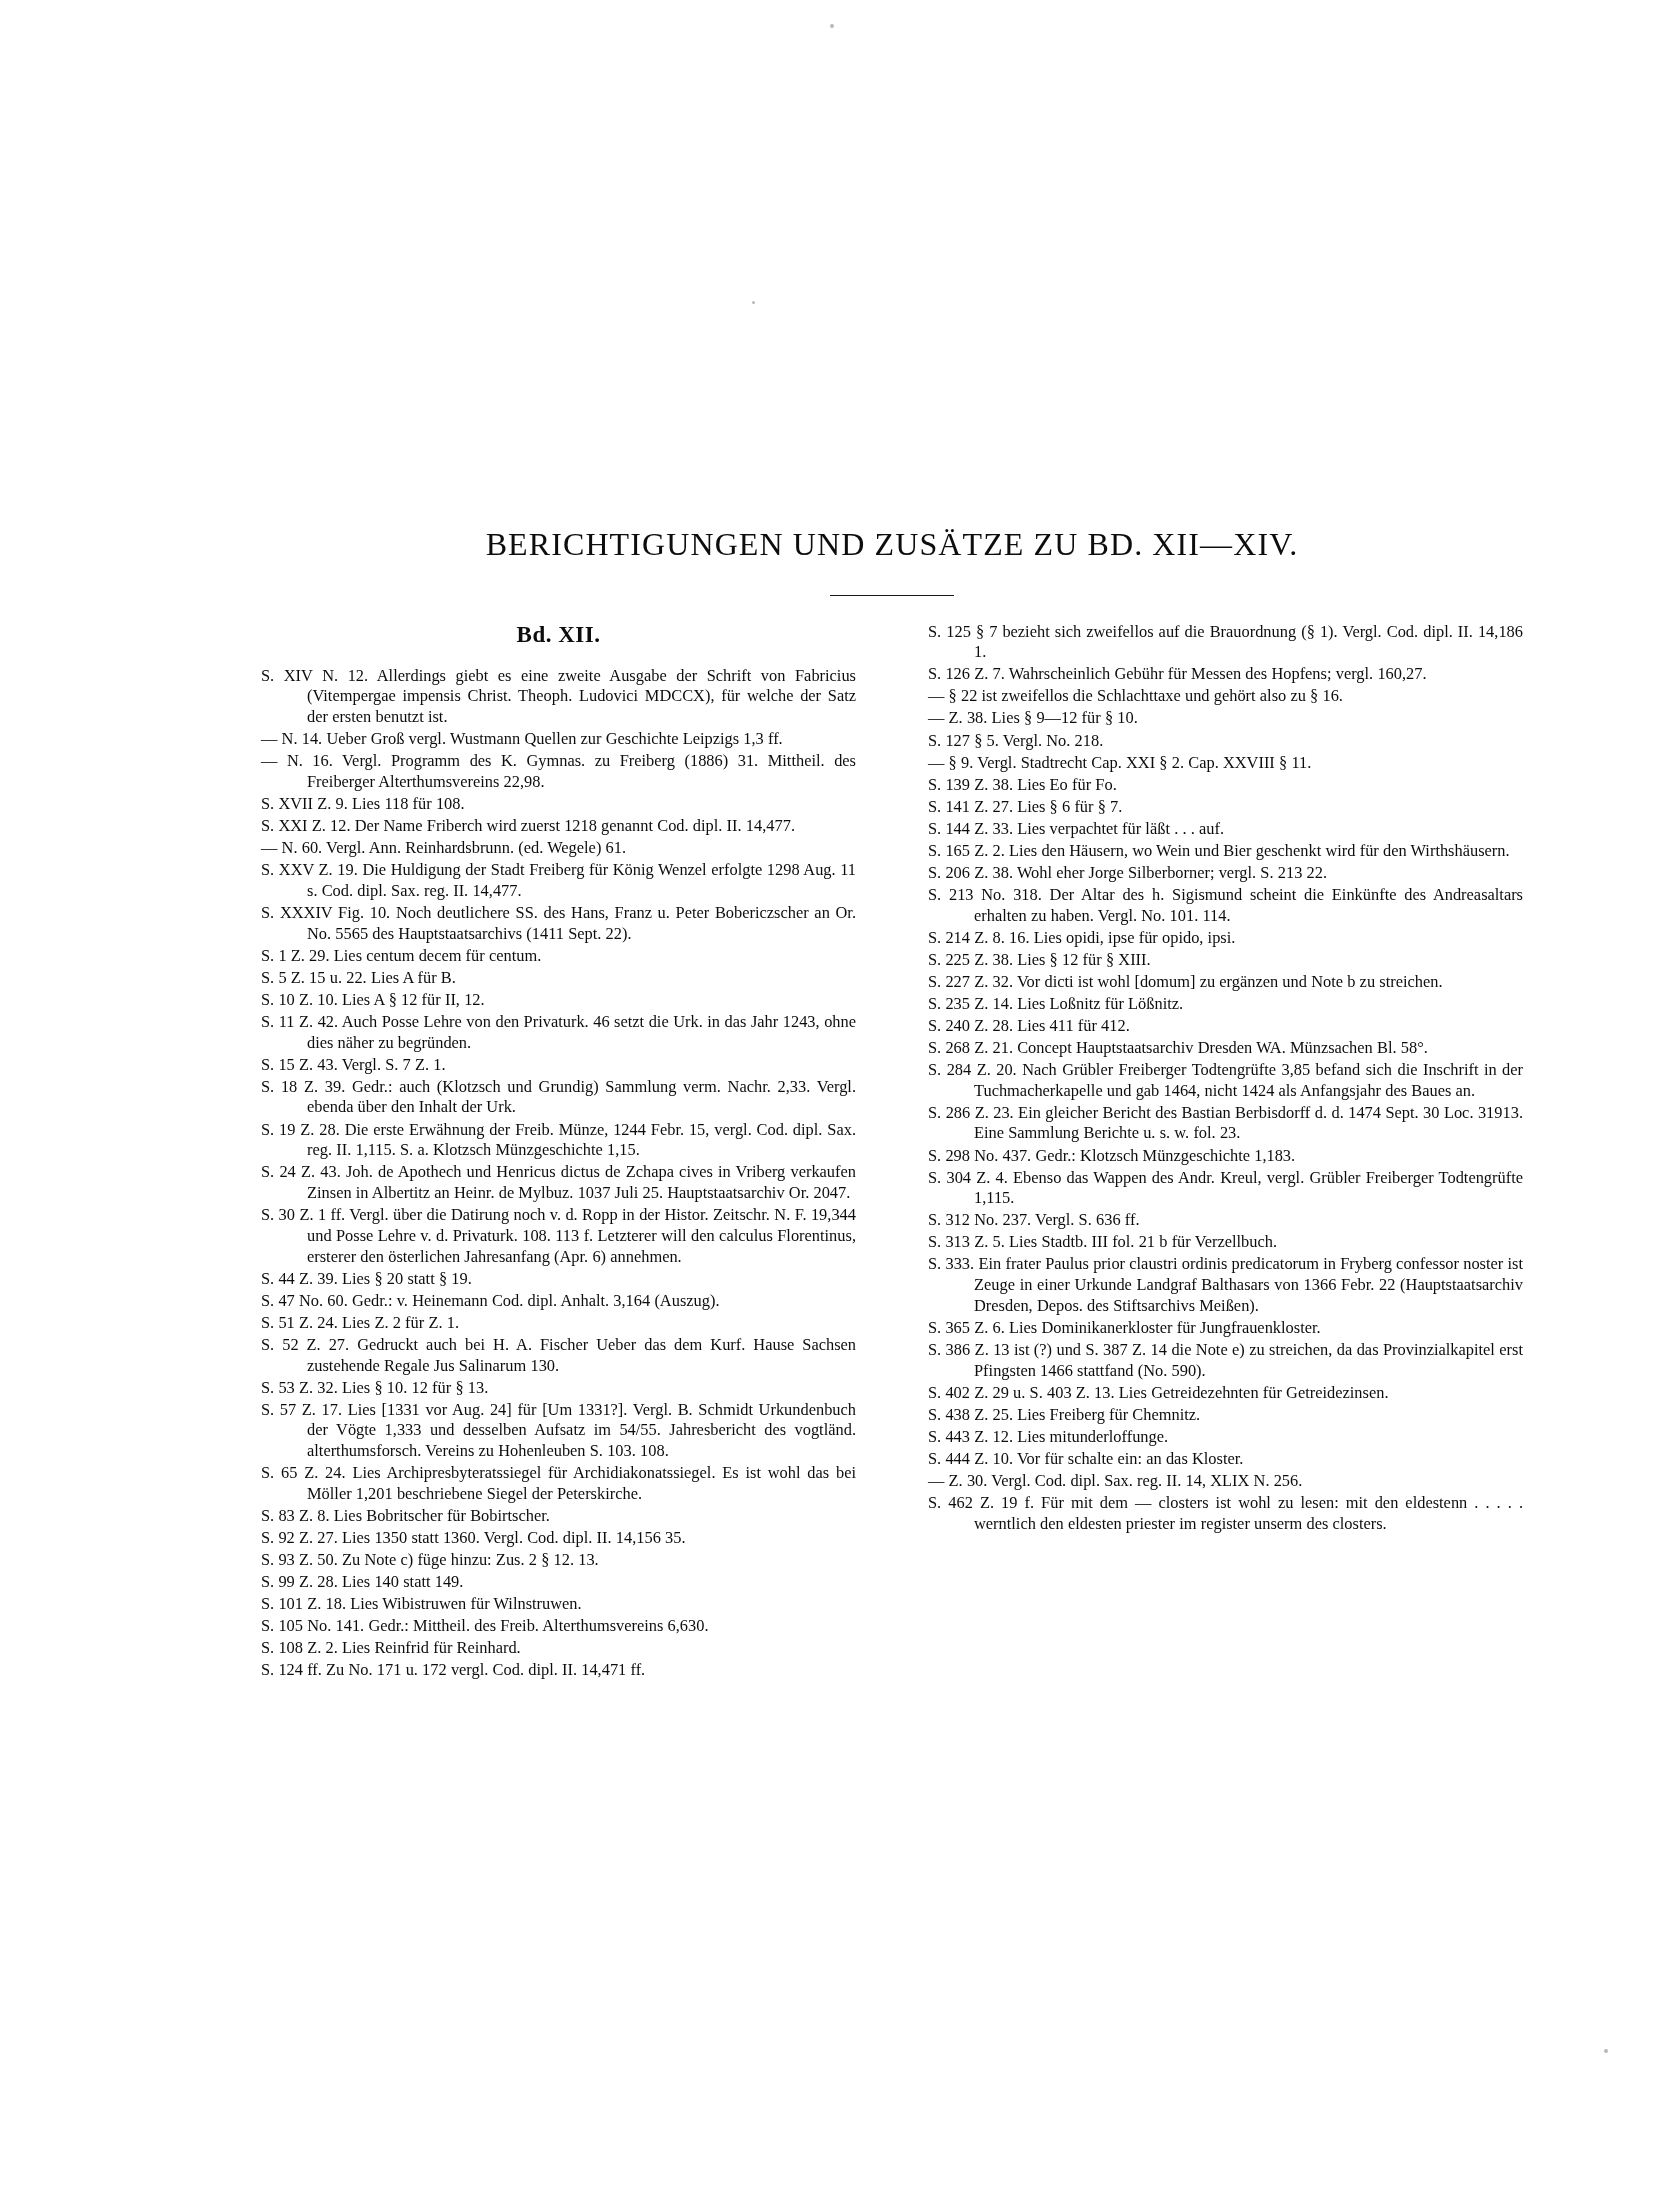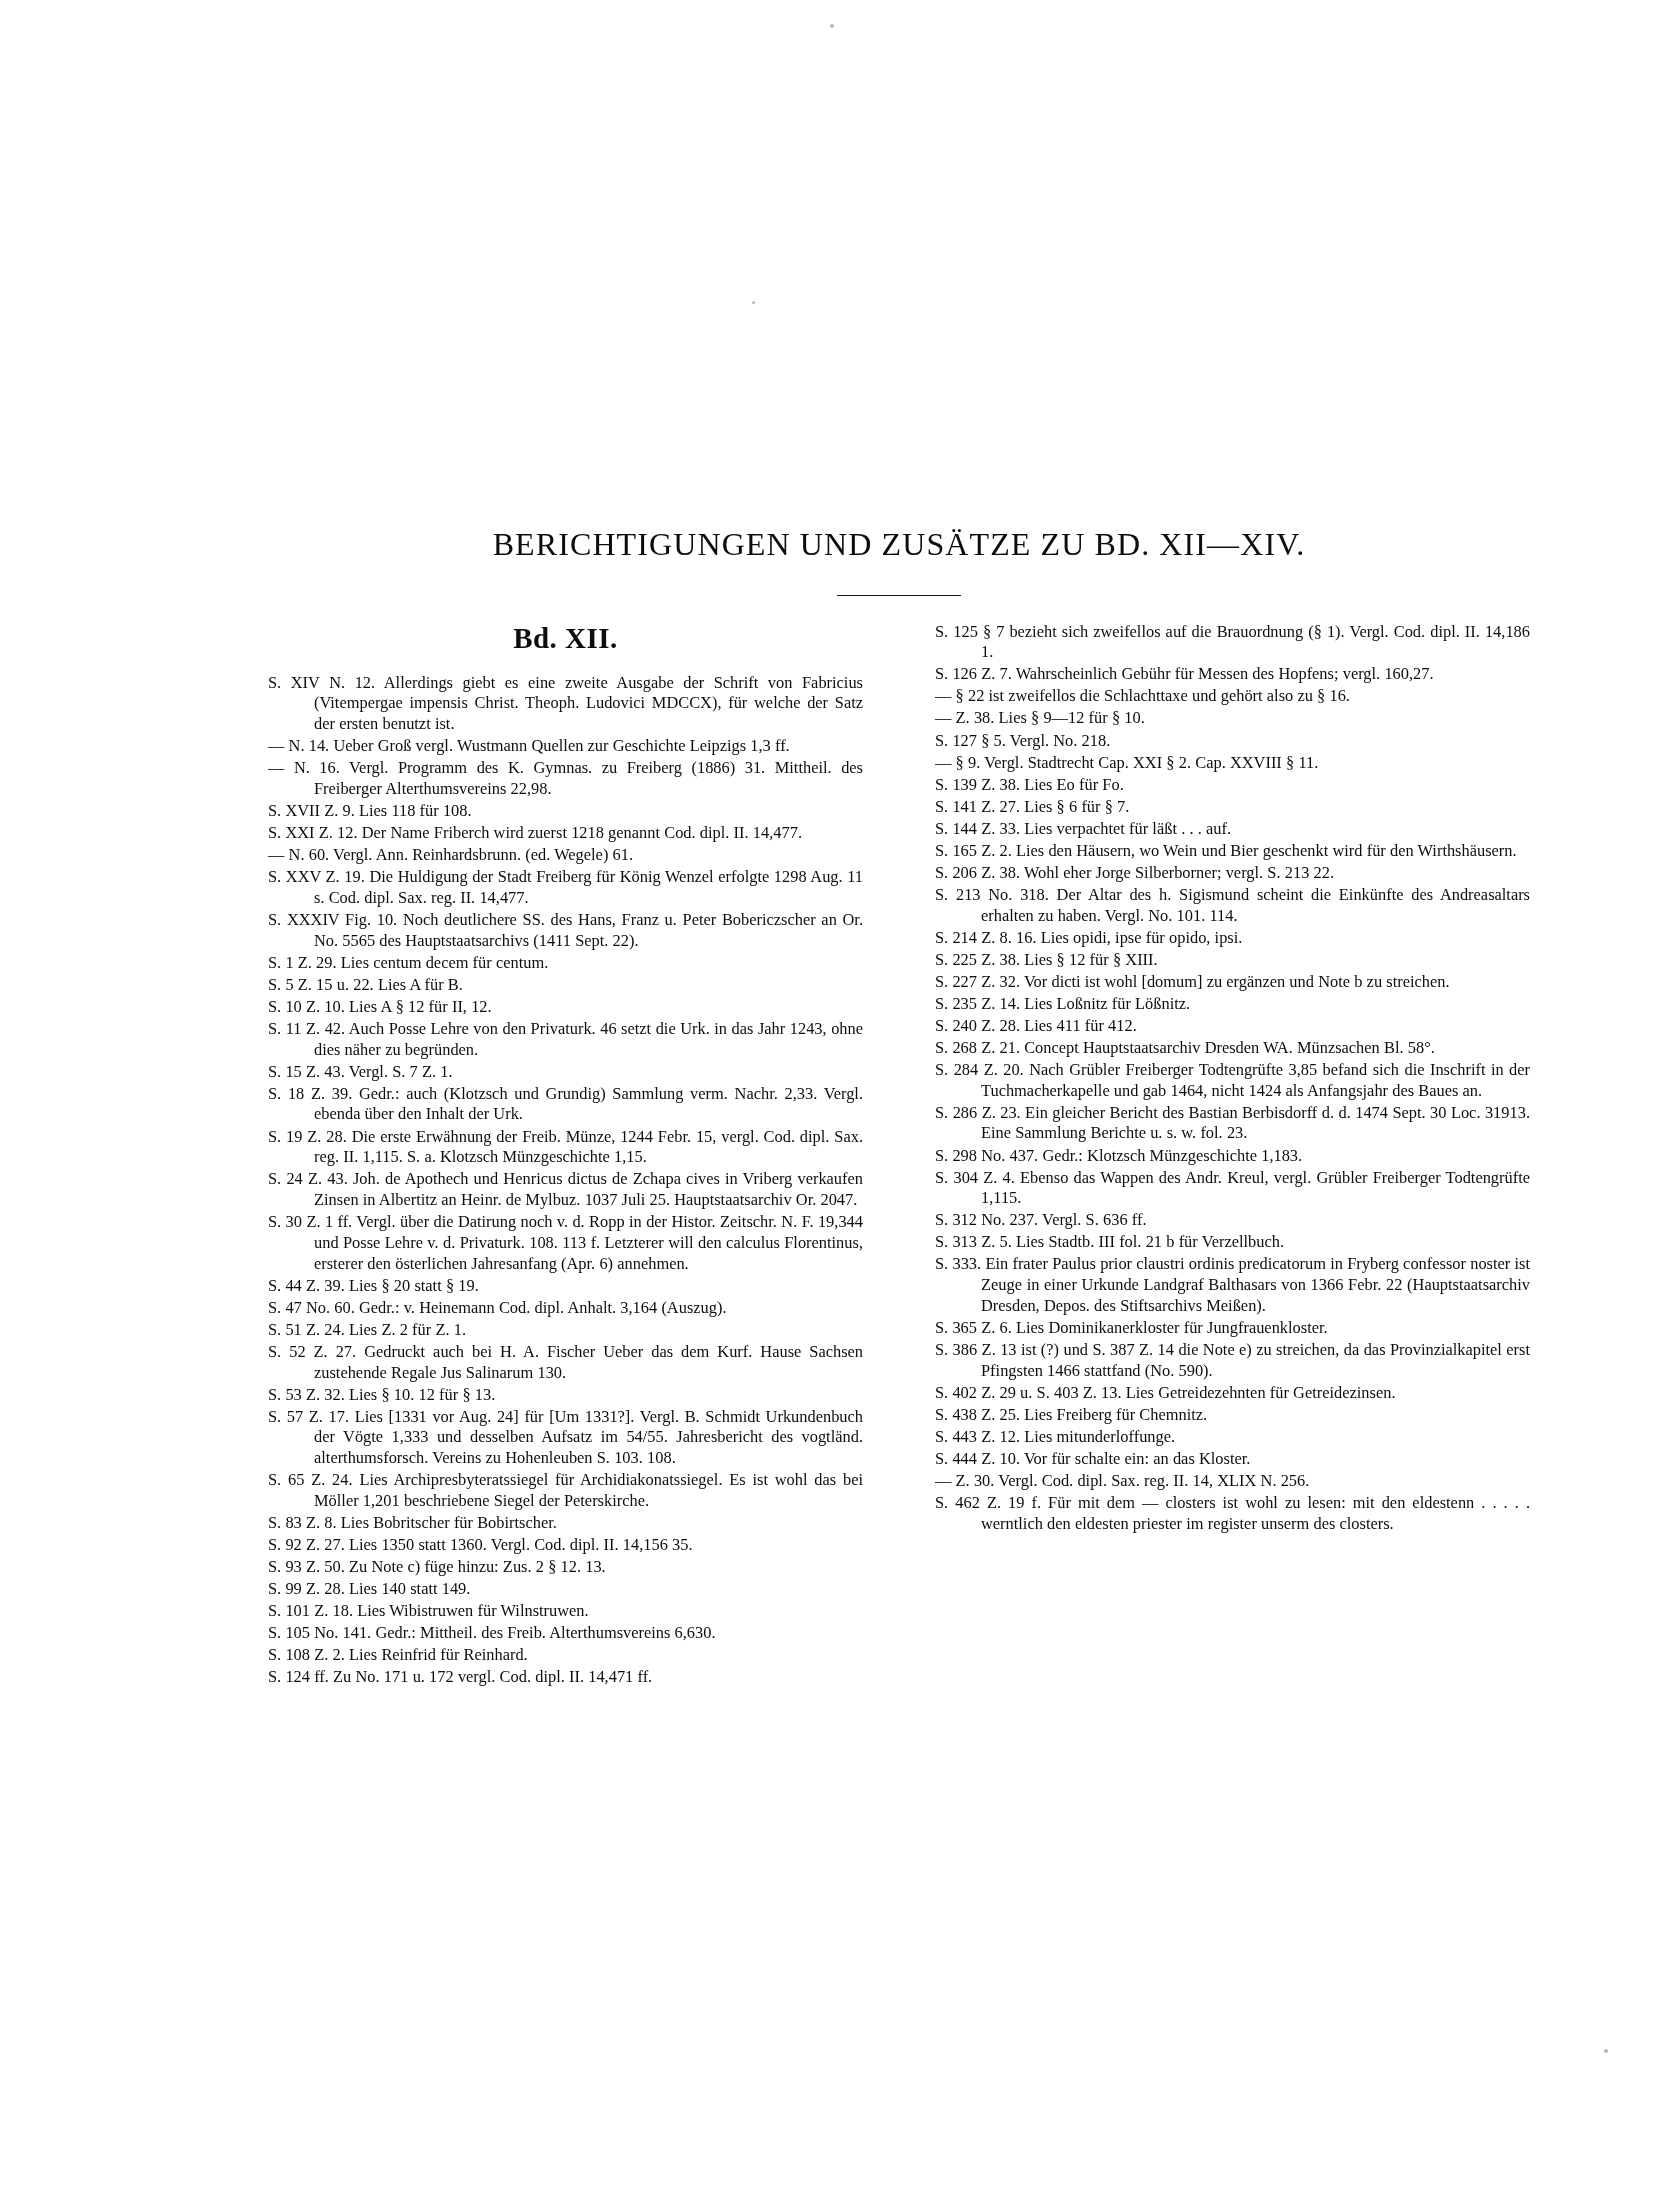--- a/index.html
+++ b/index.html
@@ -18,21 +18,21 @@
 
   
   .speck {
     position: absolute;
     background: #b9b9b9;
     border-radius: 50%;
   }
 
   .page {
     position: absolute;
-    left: 268px;
+    left: 261px;
     top: 526px;
     width: 1262px;
   }
 
   .doc-title {
     font-size: 32px;
     letter-spacing: 1.1px;
     text-align: center;
     font-weight: 400;
     font-family: "Liberation Serif", "DejaVu Serif", serif;
@@ -56,21 +56,21 @@
     display: flex;
     justify-content: space-between;
     align-items: flex-start;
   }
   .col {
     width: 595px;
   }
 
   .section-head {
     text-align: center;
-    font-size: 29px;
+    font-size: 23px;
     font-weight: 700;
     letter-spacing: 0.5px;
     margin: 0 0 18px 0;
   }
   .col-right .spacer-head {
     height: 0px;
   }
 
   .entry {
     font-size: 16.4px;

